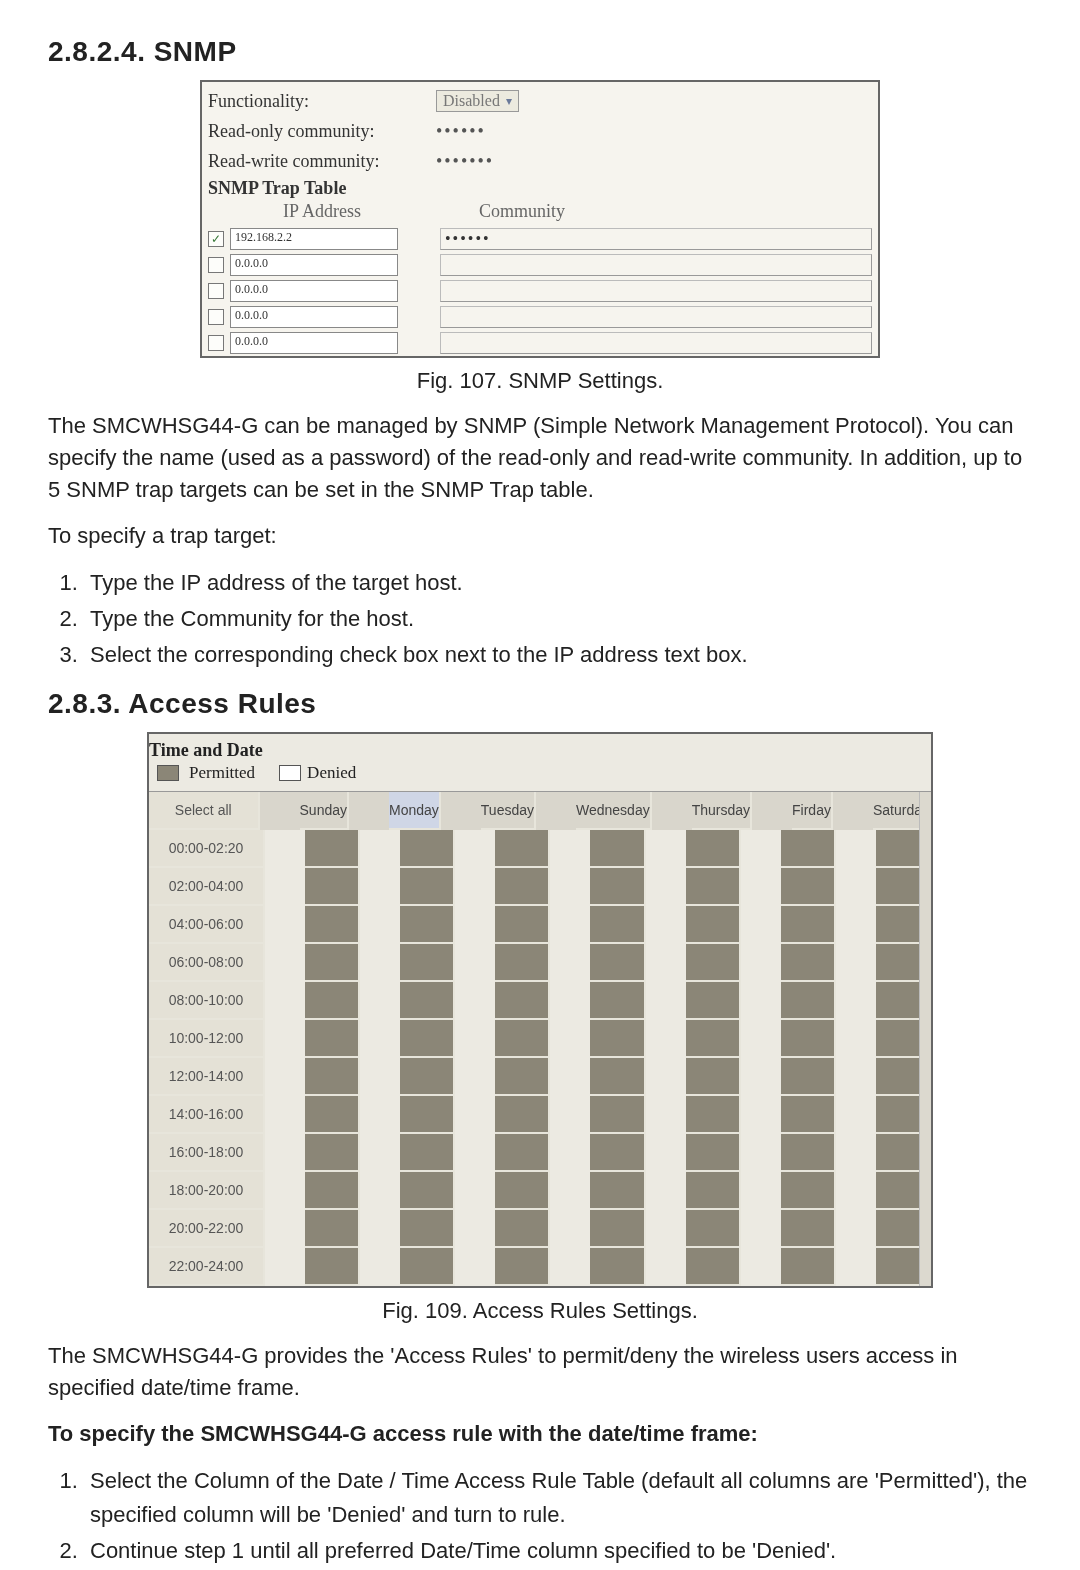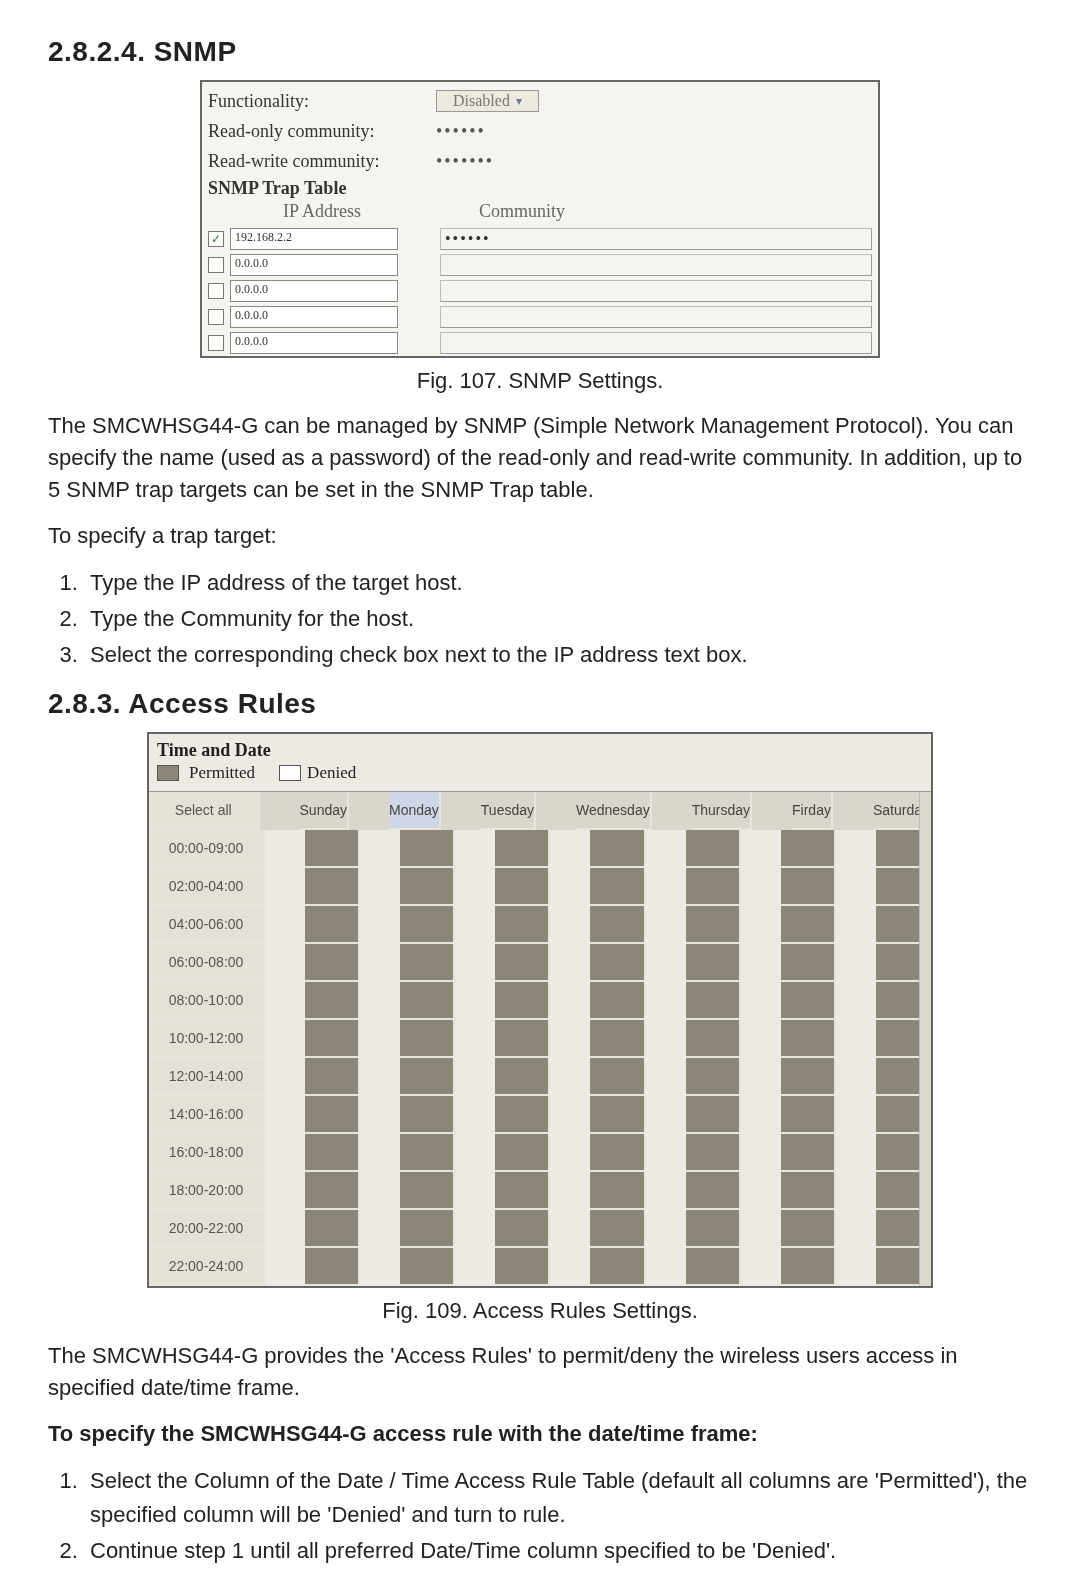--- a/index.html
+++ b/index.html
@@ -27,21 +27,21 @@
     background: #f6f4ee;
     font-family: "Times New Roman", serif;
     font-size: 18px;
     color: #333;
   }
   .snmp-row { display: flex; align-items: flex-end; height: 30px; }
   .snmp-row .lbl { width: 228px; padding-left: 6px; }
   .snmp-row .val { flex: 1; padding-left: 6px; color: #555; }
   .snmp-row .val .sel {
     display: inline-flex; align-items: center; gap: 6px;
-    border: 1px solid #999; background: #eceadf; padding: 1px 16px; font-size: 16px; color: #777;
+    border: 1px solid #999; background: #eceadf; padding: 1px 6px; font-size: 16px; color: #777;
   }
   .snmp-row .val .sel .dd { font-size: 12px; color: #6a7a9a; }
   .snmp-sub { font-weight: 700; padding: 6px 6px 2px 6px; }
   .snmp-head { display: flex; padding: 0 6px 4px 6px; color: #666; gap: 43px; }
   .snmp-head .c1 { width: 228px; text-align: center; }
   .snmp-head .c2 { flex: 1; }
   .trap-row { display: flex; align-items: center; padding: 2px 6px; gap: 6px; }
   .trap-row .cb {
     width: 16px; height: 16px; border: 1px solid #777; background: #fdfdfa;
     display: inline-flex; align-items: center; justify-content: center; font-size: 12px; color: #3a7a3a;
@@ -55,21 +55,21 @@
   }
   .dots { letter-spacing: 2px; }
 
   
   .ar-box {
     width: 786px;
     border: 2px solid #666;
     background: #eceae2;
     font-family: Arial, sans-serif;
   }
-  .ar-title { font-weight: 700; font-family: "Times New Roman", serif; font-size: 18px; padding: 6px 8px 2px 8px; }
+  .ar-title { font-weight: 700; font-family: "Times New Roman", serif; font-size: 18px; padding: 6px 8px 2px 0; }
   .ar-legend { display: flex; gap: 24px; align-items: center; padding: 0 8px 8px 8px; font-family: "Times New Roman", serif; font-size: 17px; }
   .ar-legend .sw { width: 22px; height: 16px; border: 1px solid #555; display: inline-block; }
   .ar-legend .perm { background: #8b8677; }
   .ar-legend .den  { background: #ffffff; }
   .ar-grid { border-top: 1px solid #999; position: relative; }
   .ar-row { display: flex; height: 38px; gap: 40px; }
   .ar-head { background: #d9d6cc; font-size: 14px; color: #444; }
   .ar-cell {
     border-right: 2px solid #e7e5db;
     border-bottom: 2px solid #e7e5db;
@@ -180,21 +180,21 @@
           <div class="ar-cell ar-day">Sunday</div>
           <div class="ar-cell ar-day hl">Monday</div>
           <div class="ar-cell ar-day">Tuesday</div>
           <div class="ar-cell ar-day">Wednesday</div>
           <div class="ar-cell ar-day">Thursday</div>
           <div class="ar-cell ar-day">Firday</div>
           <div class="ar-cell ar-day">Saturday</div>
         </div>
       <div id="ar-body">
           <div class="ar-row">
-            <div class="ar-cell ar-first">00:00-09:00</div>
+            <div class="ar-cell ar-first">00:00-02:20</div>
             <div class="ar-cell ar-day ar-perm"></div>
             <div class="ar-cell ar-day ar-perm"></div>
             <div class="ar-cell ar-day ar-perm"></div>
             <div class="ar-cell ar-day ar-perm"></div>
             <div class="ar-cell ar-day ar-perm"></div>
             <div class="ar-cell ar-day ar-perm"></div>
             <div class="ar-cell ar-day ar-perm"></div>
           </div>
           <div class="ar-row">
             <div class="ar-cell ar-first">02:00-04:00</div>

